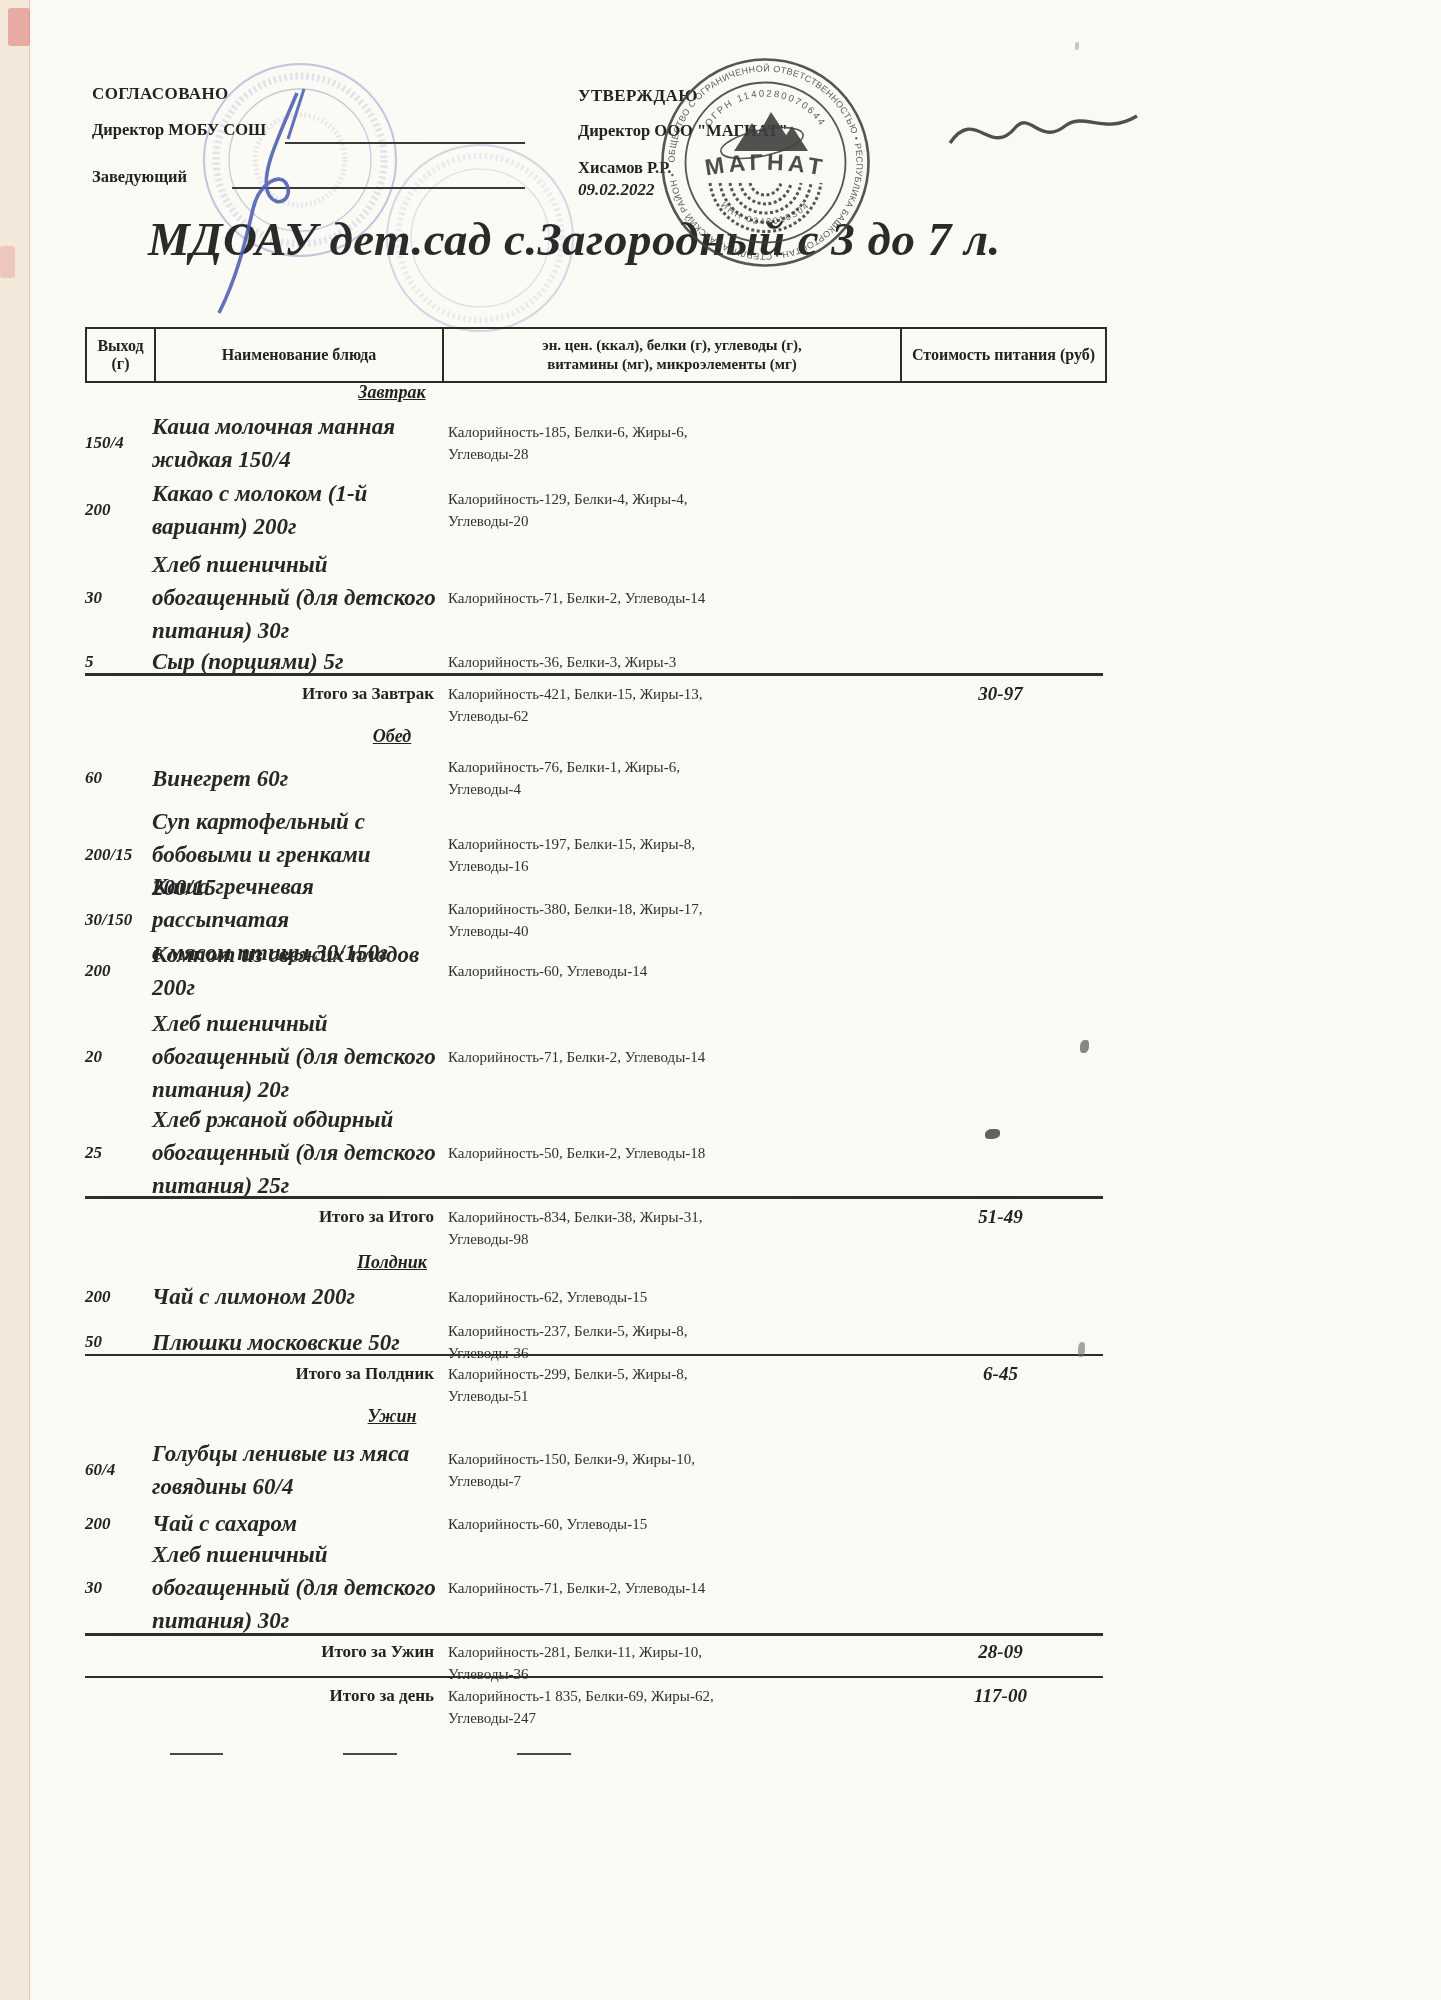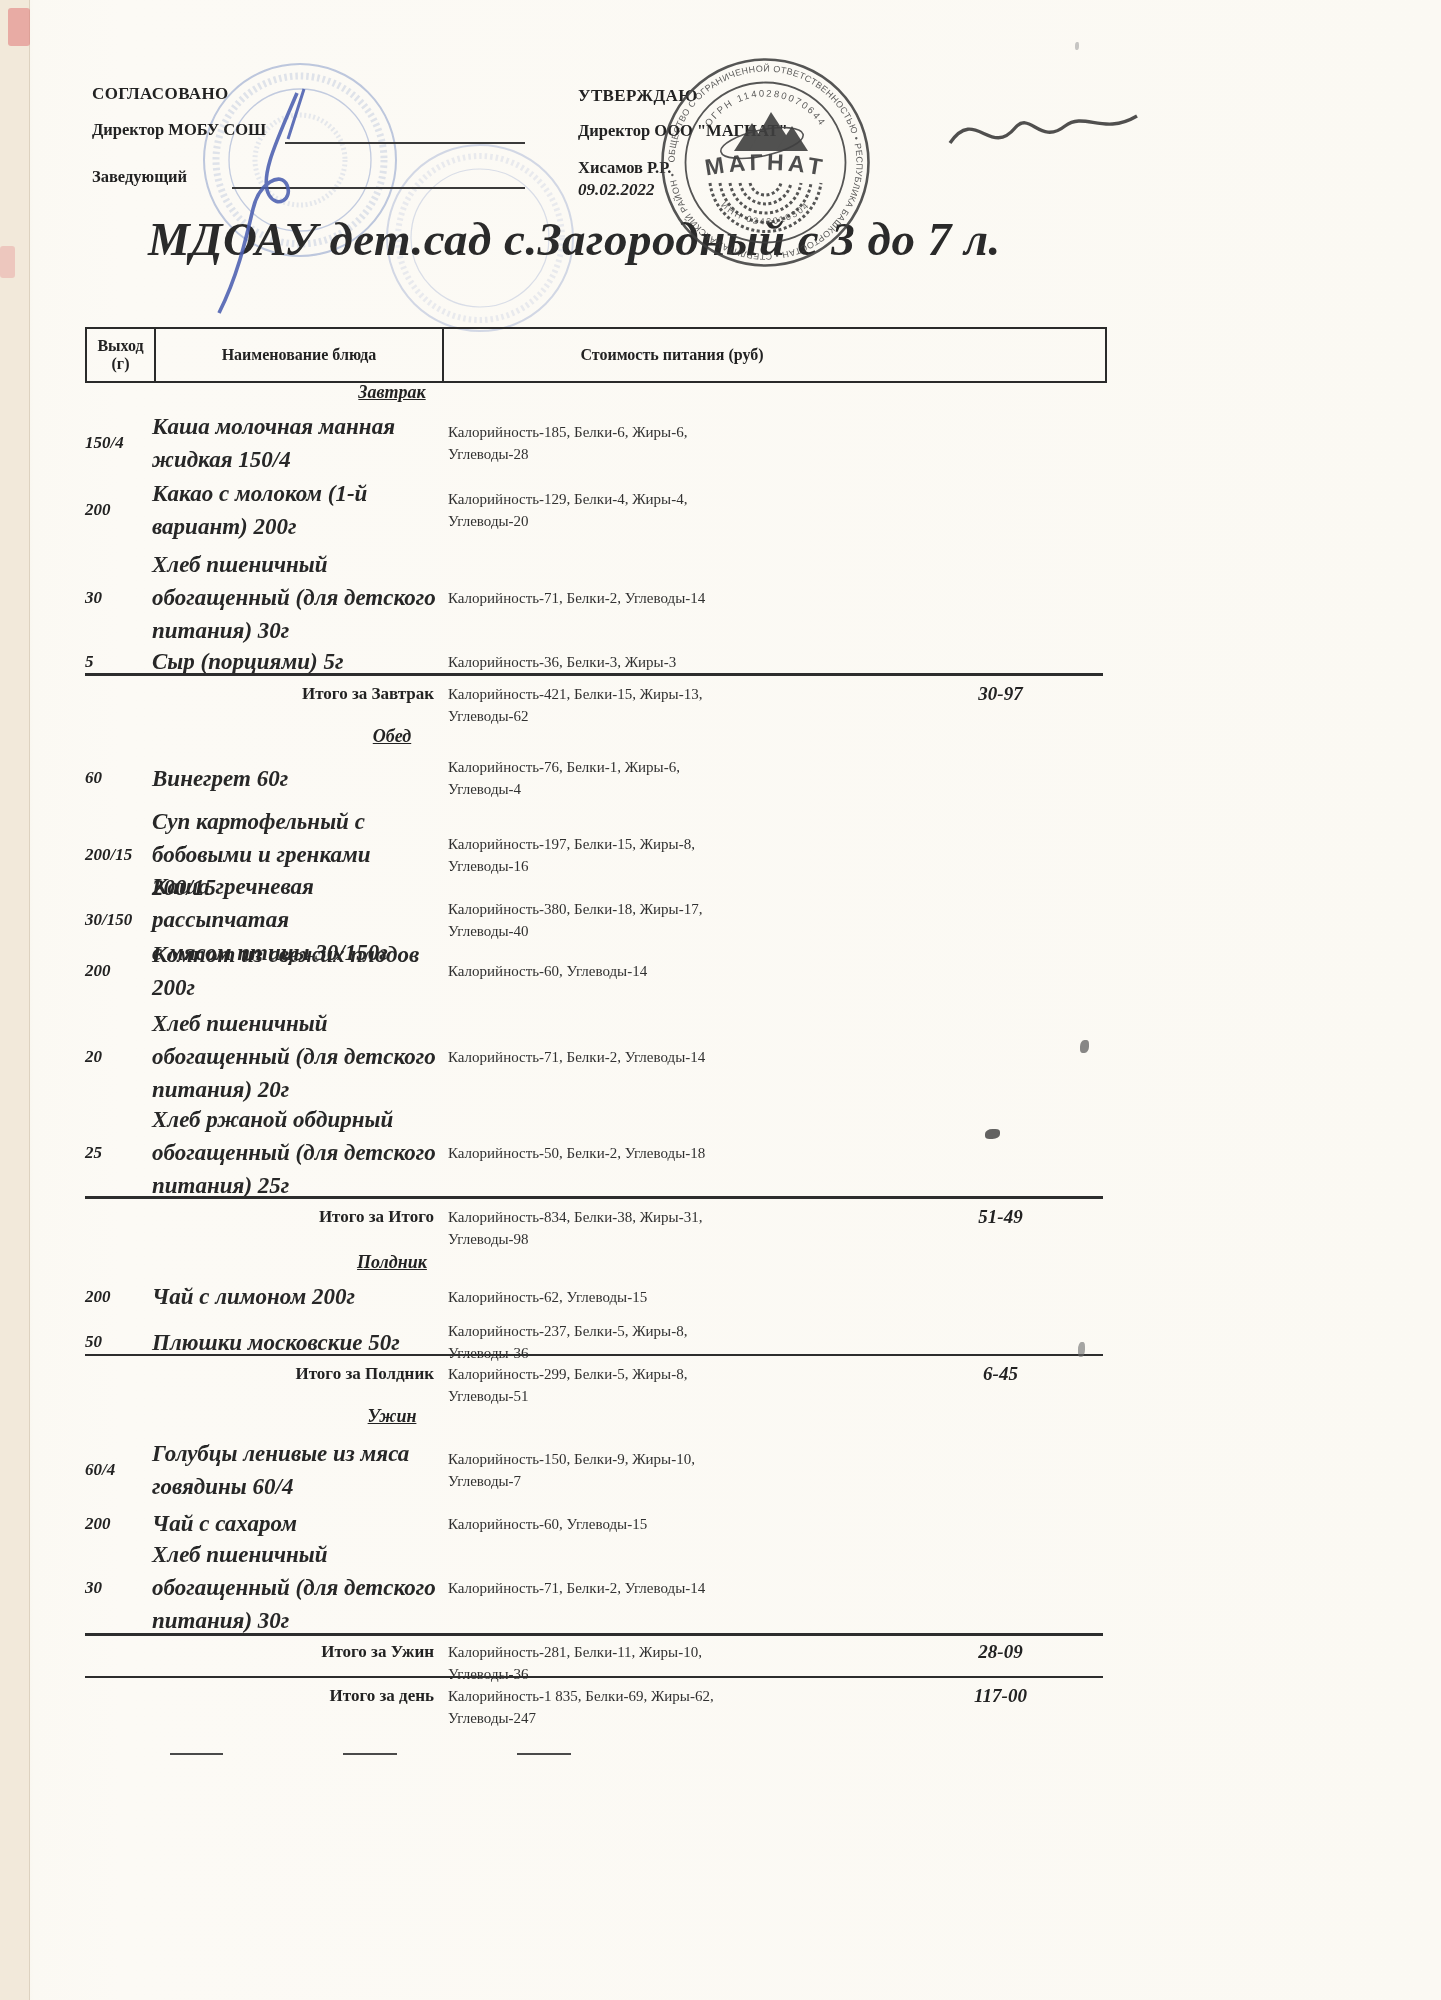--- a/index.html
+++ b/index.html
@@ -69,20 +69,22 @@
   <div class="abs appr-title" style="left:578px;top:86px;">УТВЕРЖДАЮ</div>
   <div class="abs appr-line" style="left:578px;top:121px;">Директор ООО "МАГНАТ"</div>
   <div class="abs appr-line" style="left:578px;top:158px;text-align:right;">Хисамов Р.Р.</div>
   <div class="abs appr-date" style="left:578px;top:180px;">09.02.2022</div>
 
   <div class="abs doc-title" style="left:148px;top:212px;">МДОАУ дет.сад с.Загородный с 3 до 7 л.</div>
 
   <div class="abs thead">
     <div class="th1">Выход (г)</div>
     <div class="th2">Наименование блюда</div>
+    <div class="th3">эн. цен. (ккал), белки (г), углеводы (г),
+витамины (мг), микроэлементы (мг)</div>
     <div class="th4">Стоимость питания (руб)</div>
   </div>
 
   <div class="abs sect" style="top:382px;">Завтрак</div>
   <div class="abs row" style="top:410px;">
     <div class="qty">150/4</div>
     <div class="dish">Каша молочная манная
 жидкая 150/4</div>
     <div class="nutr">Калорийность-185, Белки-6, Жиры-6,
 Углеводы-28</div>

